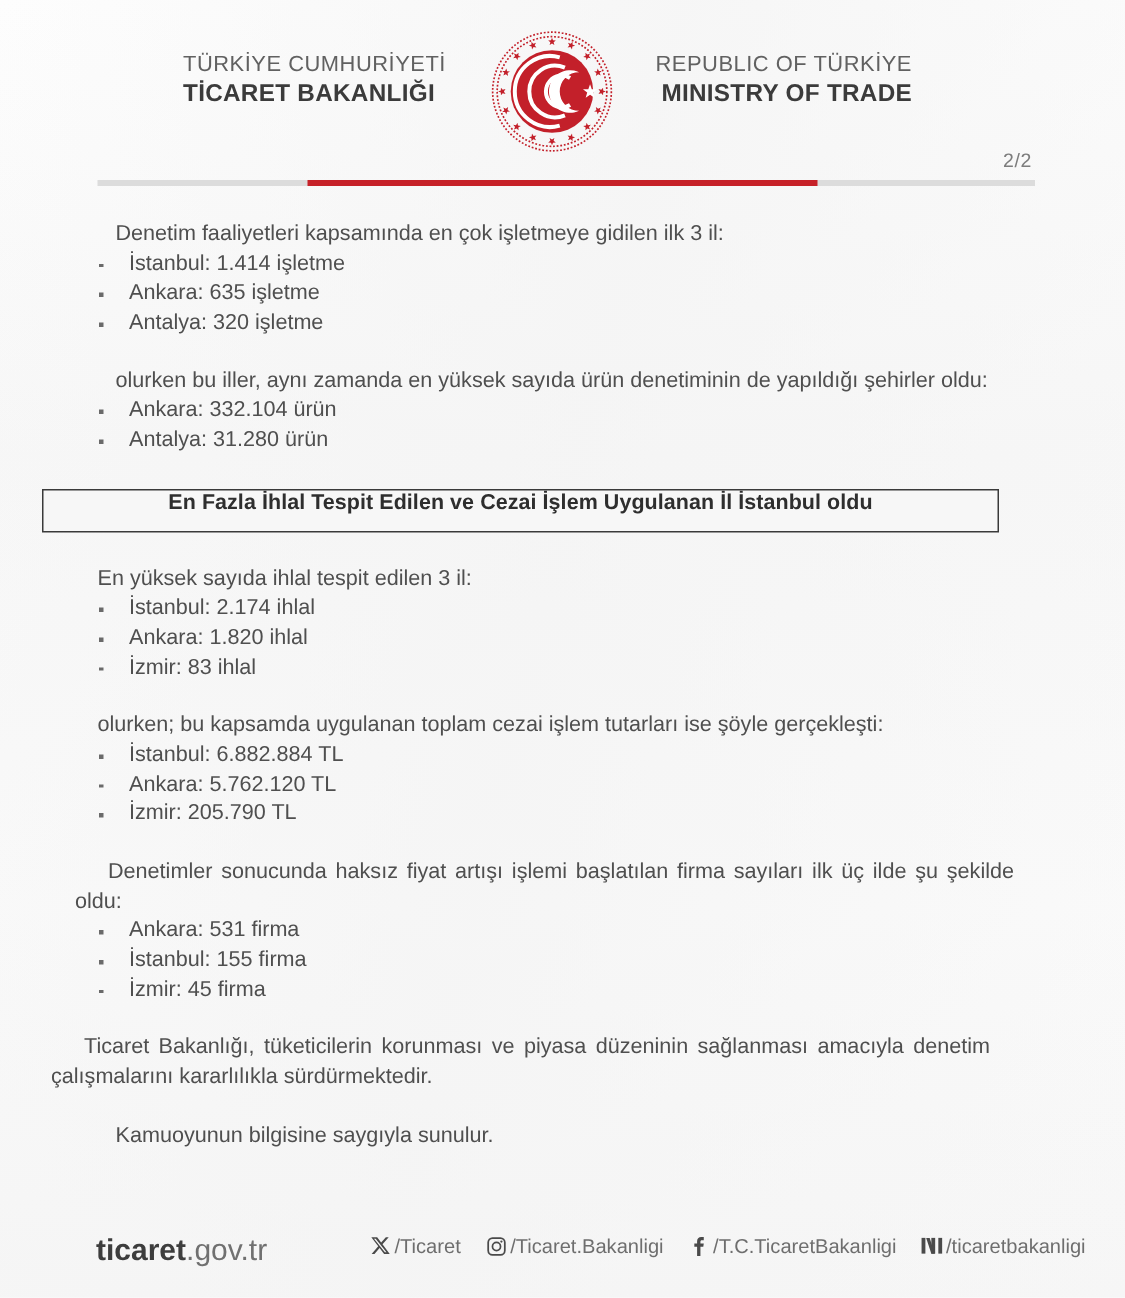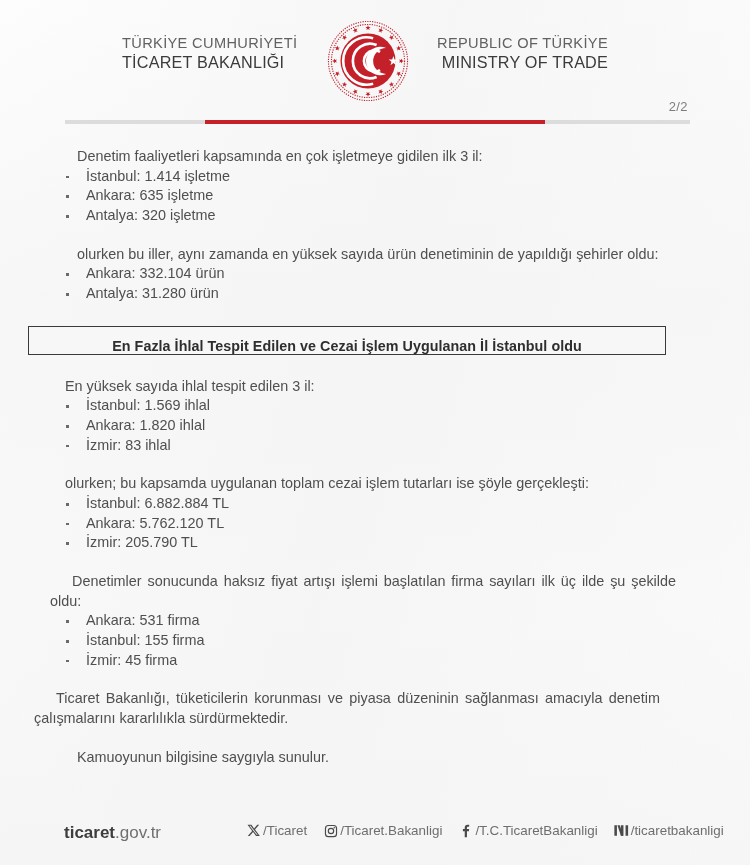--- a/index.html
+++ b/index.html
@@ -48,21 +48,21 @@
     line-height: 1.22;
   }
   .brand-line1 {
     font-size: 14.6px;
     letter-spacing: 0.35px;
     color: #616161;
     white-space: nowrap;
   }
   .brand-line2 {
     font-size: 16.2px;
-    font-weight: normal;
+    font-weight: bold;
     letter-spacing: 0.2px;
     color: #3b3b3b;
     white-space: nowrap;
   }
 
   
   .emblem {
     position: absolute;
     left: 325px;
     top: 18px;
@@ -146,21 +146,21 @@
   .gap-lg { height: 22px; }
 
   
   .highlight-box {
     margin: 0 0 0 -6px;
     width: 638px;
     border: 1.4px solid #3a3a3a;
     background: #f7f7f7;
     height: 29px;
     display: flex;
-    align-items: flex-end;
+    align-items: flex-start;
     justify-content: center;
   }
   .highlight-box span {
     font-size: 14.3px;
     font-weight: bold;
     color: #2e2e2e;
     letter-spacing: 0.05px;
     white-space: nowrap;
   }
 
@@ -168,21 +168,21 @@
   .footer {
     position: absolute;
     left: 0; right: 0;
     bottom: 0;
     height: 58px;
   }
   .footer-site {
     position: absolute;
     left: 64px;
     top: 16px;
-    font-size: 17px;
+    font-size: 20px;
     color: #707070;
     white-space: nowrap;
     text-align: center;
   }
   .footer-site b { color: #3d3d3d; font-weight: bold; }
 
   .socials {
     position: absolute;
     left: 246px;
     top: 16px;
@@ -276,21 +276,21 @@
 
     <div class="highlight-box">
       <span>En Fazla İhlal Tespit Edilen ve Cezai İşlem Uygulanan İl İstanbul oldu</span>
     </div>
 
     <div class="gap-lg"></div>
 
     <p class="para no-indent" style="margin-left:31px">En yüksek sayıda ihlal tespit edilen 3 il:</p>
 
     <ul class="bullets">
-      <li>İstanbul: 1.569 ihlal</li>
+      <li>İstanbul: 2.174 ihlal</li>
       <li>Ankara: 1.820 ihlal</li>
       <li>İzmir: 83 ihlal</li>
     </ul>
 
     <div class="gap-md"></div>
 
     <p class="para no-indent" style="margin-left:31px">olurken; bu kapsamda uygulanan toplam cezai işlem tutarları ise şöyle gerçekleşti:</p>
 
     <ul class="bullets">
       <li>İstanbul: 6.882.884 TL</li>

